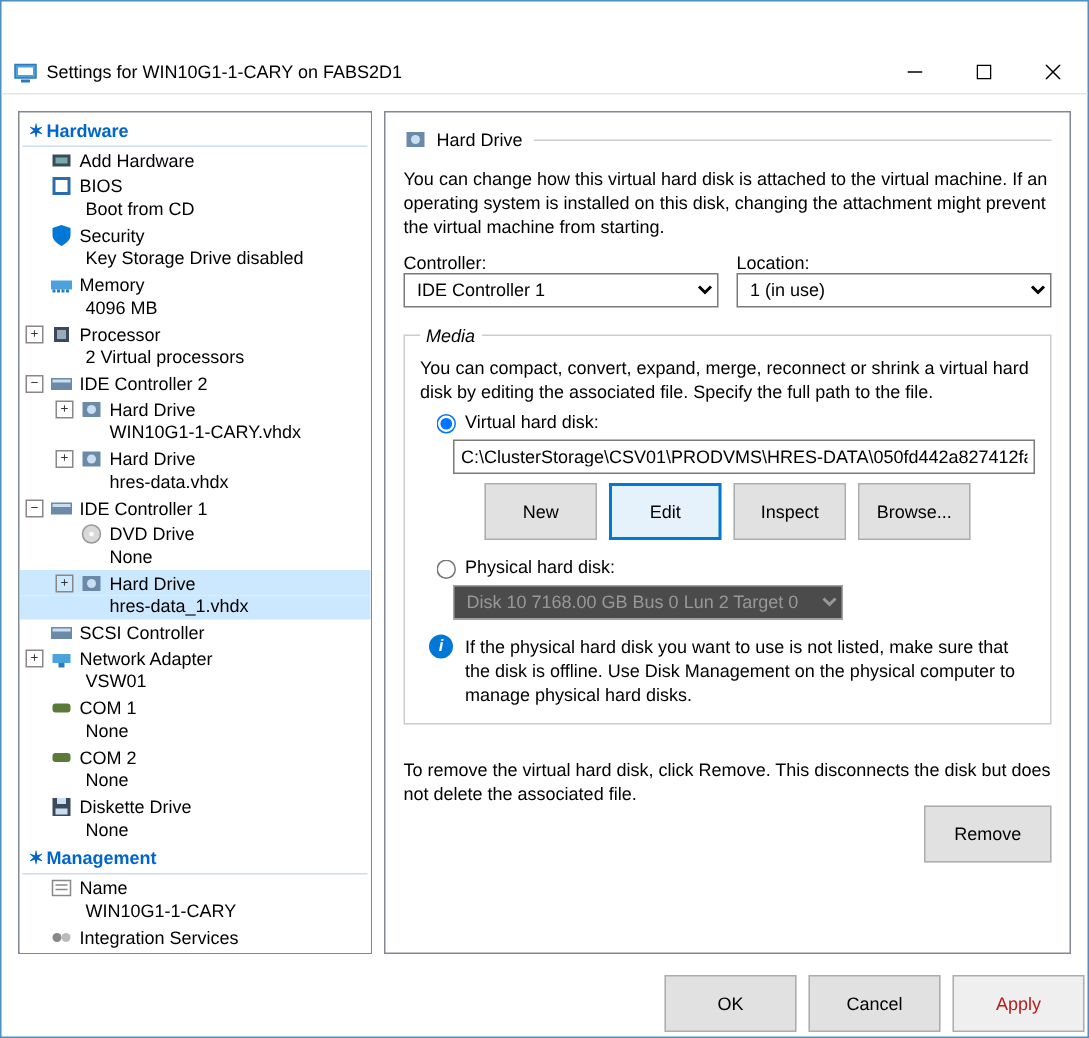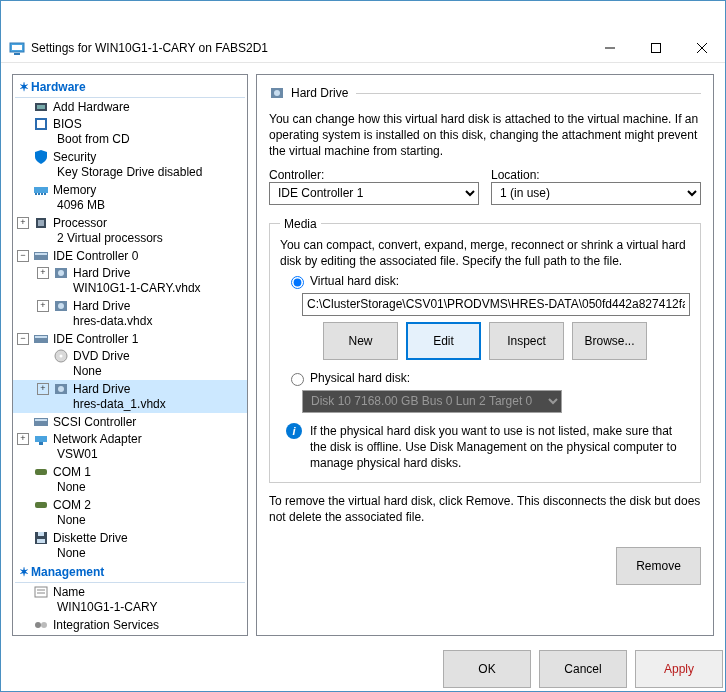--- a/index.html
+++ b/index.html
@@ -121,21 +121,21 @@
     font: inherit;
     padding: 0 4px;
     background: #fff;
   }
   select:disabled { background: #000000; color: #6d6d6d; }
   fieldset {
     border: 1px solid #ccc;
     margin: 8px 0 0 0;
     padding: 6px 10px 10px 10px;
   }
-  legend { padding: 0 4px; }
+  legend { padding: 0 4px; font-style: italic; }
   .radio-row { display: flex; align-items: center; margin: 4px 0 4px 6px; }
   .radio-row input { margin-right: 6px; }
   .btn {
     min-width: 75px;
     height: 38px;
     border: 1px solid #adadad;
     background: #e1e1e1;
     font: inherit;
     padding: 0 10px;
   }
@@ -265,21 +265,21 @@
       <div class="tree-row sub">2 Virtual processors</div>
 
       <div class="tree-row">
         <span class="exp">−</span>
         <span class="icon">
             <svg width="16" height="16">
               <rect x="1" y="4" width="14" height="8" fill="#6b8aa8"></rect>
               <rect x="2" y="5" width="12" height="2" fill="#c9def0"></rect>
             </svg>
           </span>
-        <span>IDE Controller 0</span>
+        <span>IDE Controller 2</span>
       </div>
       <div class="tree-row d1">
         <span class="exp">+</span>
         <span class="icon">
             <svg width="16" height="16">
               <rect x="2" y="3" width="12" height="10" fill="#6b8aa8"></rect>
               <circle cx="8" cy="8" r="3" fill="#c9def0"></circle>
             </svg>
           </span>
         <span>Hard Drive</span>
@@ -483,22 +483,22 @@
             <option>Disk 10 7168.00 GB Bus 0 Lun 2 Target 0</option>
           </select>
         </div>
 
         <div class="info-row">
           <span class="info-icon">i</span>
           <span style="line-height:1.35">If the physical hard disk you want to use is not listed, make sure that the disk is offline. Use Disk Management on the physical computer to manage physical hard disks.</span>
         </div>
       </fieldset>
 
-      <div style="margin-top:10px;line-height:1.35">To remove the virtual hard disk, click Remove. This disconnects the disk but does not delete the associated file.</div>
-      <div style="display:flex;justify-content:flex-end;margin-top:22px">
+      <div style="margin-top:22px;line-height:1.35">To remove the virtual hard disk, click Remove. This disconnects the disk but does not delete the associated file.</div>
+      <div style="display:flex;justify-content:flex-end;margin-top:0">
         <button class="btn" style="min-width:85px">Remove</button>
       </div>
     </div>
   </div>
 
   <div class="footer">
     <button class="btn" style="min-width:88px">OK</button>
     <button class="btn" style="min-width:88px">Cancel</button>
     <button class="btn" style="min-width:88px" disabled="">Apply</button>
   </div>

